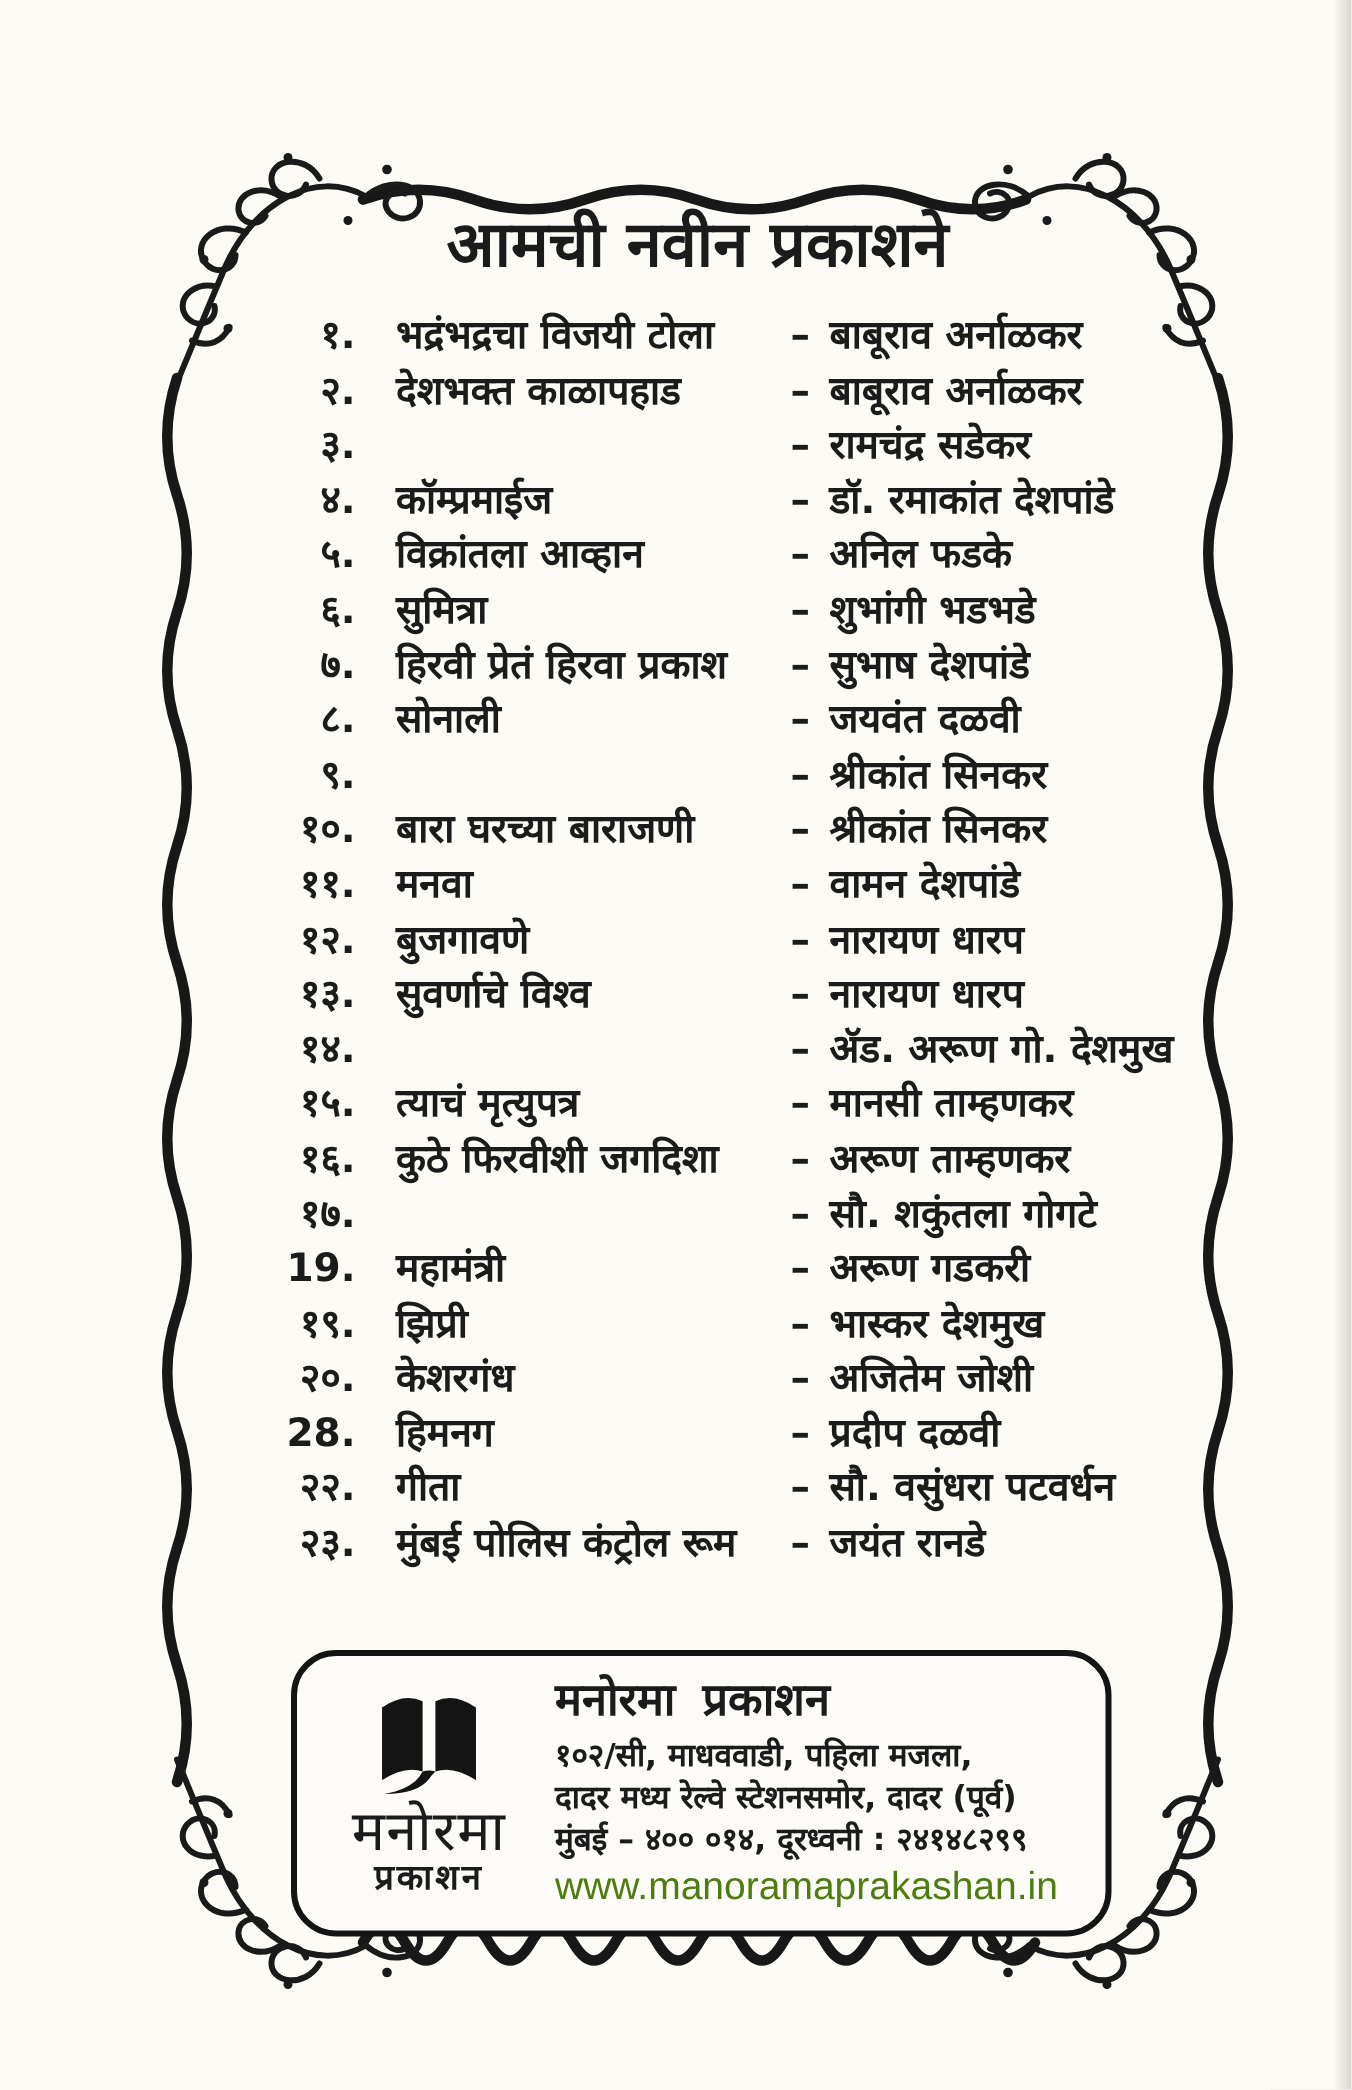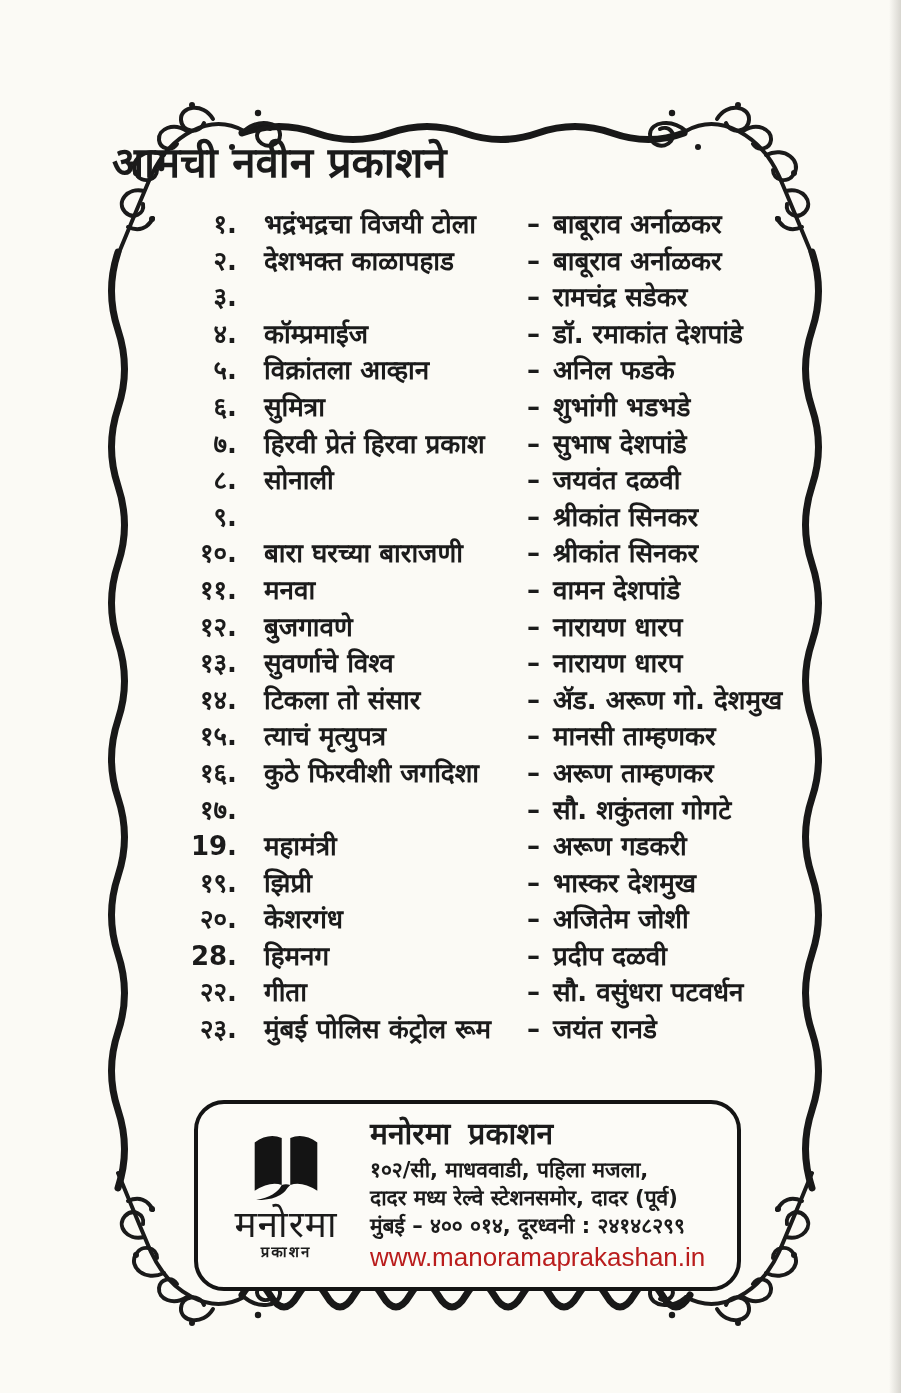--- a/index.html
+++ b/index.html
@@ -15,46 +15,46 @@
     background:linear-gradient(to right, rgba(0,0,0,0), rgba(90,85,75,.22));
     pointer-events:none;
   }
   svg.frame{position:absolute;left:0;top:0;width:901px;height:1393px;}
   .o{fill:none;stroke:#1a1a1a;stroke-width:4;stroke-linecap:round;}
   .edge{fill:none;stroke:#181818;stroke-width:7;stroke-linecap:round;}
   .b{fill:#1a1a1a;stroke:none;}
 
   .title{
     position:absolute;left:112px;top:140px;width:706px;margin:0;
-    font-size:42px;font-weight:700;line-height:1.1;
+    text-align:center;font-size:42px;font-weight:700;line-height:1.1;
   }
   .list{position:absolute;left:187px;top:206px;width:640px;}
   .row{
     position:relative;height:36.6px;display:flex;align-items:baseline;
     font-size:26px;font-weight:700;line-height:36.6px;white-space:nowrap;
   }
   .num{flex:none;width:50px;text-align:right;}
   .pt{flex:none;margin-left:27px;}
   .auth{position:absolute;left:340px;top:0;display:flex;}
   .dash{margin-right:13px;}
 
   .pub-box{
     position:absolute;left:194px;top:1100px;width:547px;height:191px;
     box-sizing:border-box;border:4px solid #141414;border-radius:30px;
     display:flex;align-items:center;gap:8px;padding:4px 8px 4px 12px;
     background:#fcfbf7;
   }
   .logo{flex:none;width:152px;display:flex;flex-direction:column;align-items:center;line-height:1;}
   .logo svg{width:94px;height:74px;display:block;}
   .logo-main{font-size:37px;font-weight:400;margin-top:1px;letter-spacing:1px;}
-  .logo-sub{font-size:15px;font-weight:700;margin-top:2px;letter-spacing:2px;}
+  .logo-sub{font-size:23px;font-weight:700;margin-top:2px;letter-spacing:2px;}
   .info{flex:1;min-width:0;line-height:1.15;}
   .pub-name{font-size:30px;font-weight:700;margin-bottom:5px;font-family:Liberation Mono, monospace;}
   .pub-line{font-size:21px;font-weight:600;margin-bottom:4px;white-space:nowrap;}
-  .pub-site{font-family:"Liberation Sans",sans-serif;font-size:26px;color:#b91c1c;margin-top:1px;}
+  .pub-site{font-family:"Liberation Sans",sans-serif;font-size:26px;color:#4d7c0f;margin-top:1px;}
 </style>
 </head>
 <body>
 
 <div class="page">
 
   <svg class="frame" viewBox="0 0 901 1393" aria-hidden="true">
     <defs>
       <g id="corner">
         <path class="o" d="M152,46 C118,27 78,50 59,91 C47,119 36,146 26,170"></path>
@@ -186,21 +186,20 @@
       <div class="row">
     <span class="num">१३.</span>
     <span class="pt">सुवर्णाचे विश्व</span>
     <span class="auth">
       <span class="dash">–</span>
       <span class="aname">नारायण धारप</span>
     </span>
   </div>
       <div class="row">
     <span class="num">१४.</span>
-    <span class="pt">टिकला तो संसार</span>
     <span class="auth">
       <span class="dash">–</span>
       <span class="aname">ॲड. अरूण गो. देशमुख</span>
     </span>
   </div>
       <div class="row">
     <span class="num">१५.</span>
     <span class="pt">त्याचं मृत्युपत्र</span>
     <span class="auth">
       <span class="dash">–</span>

